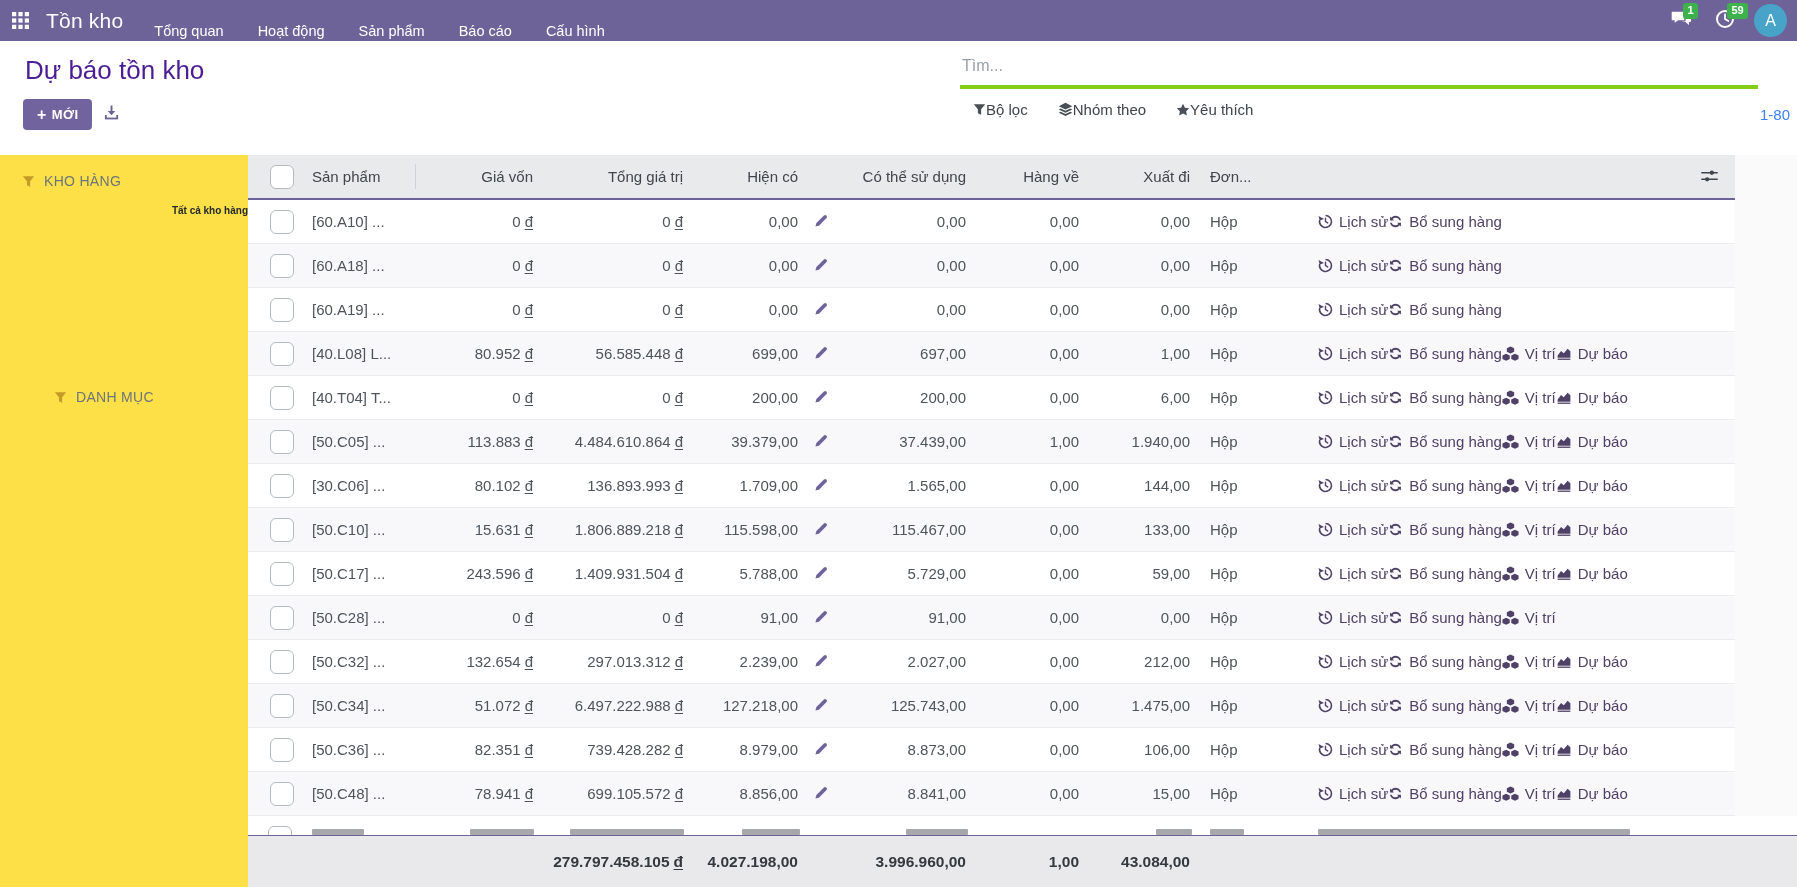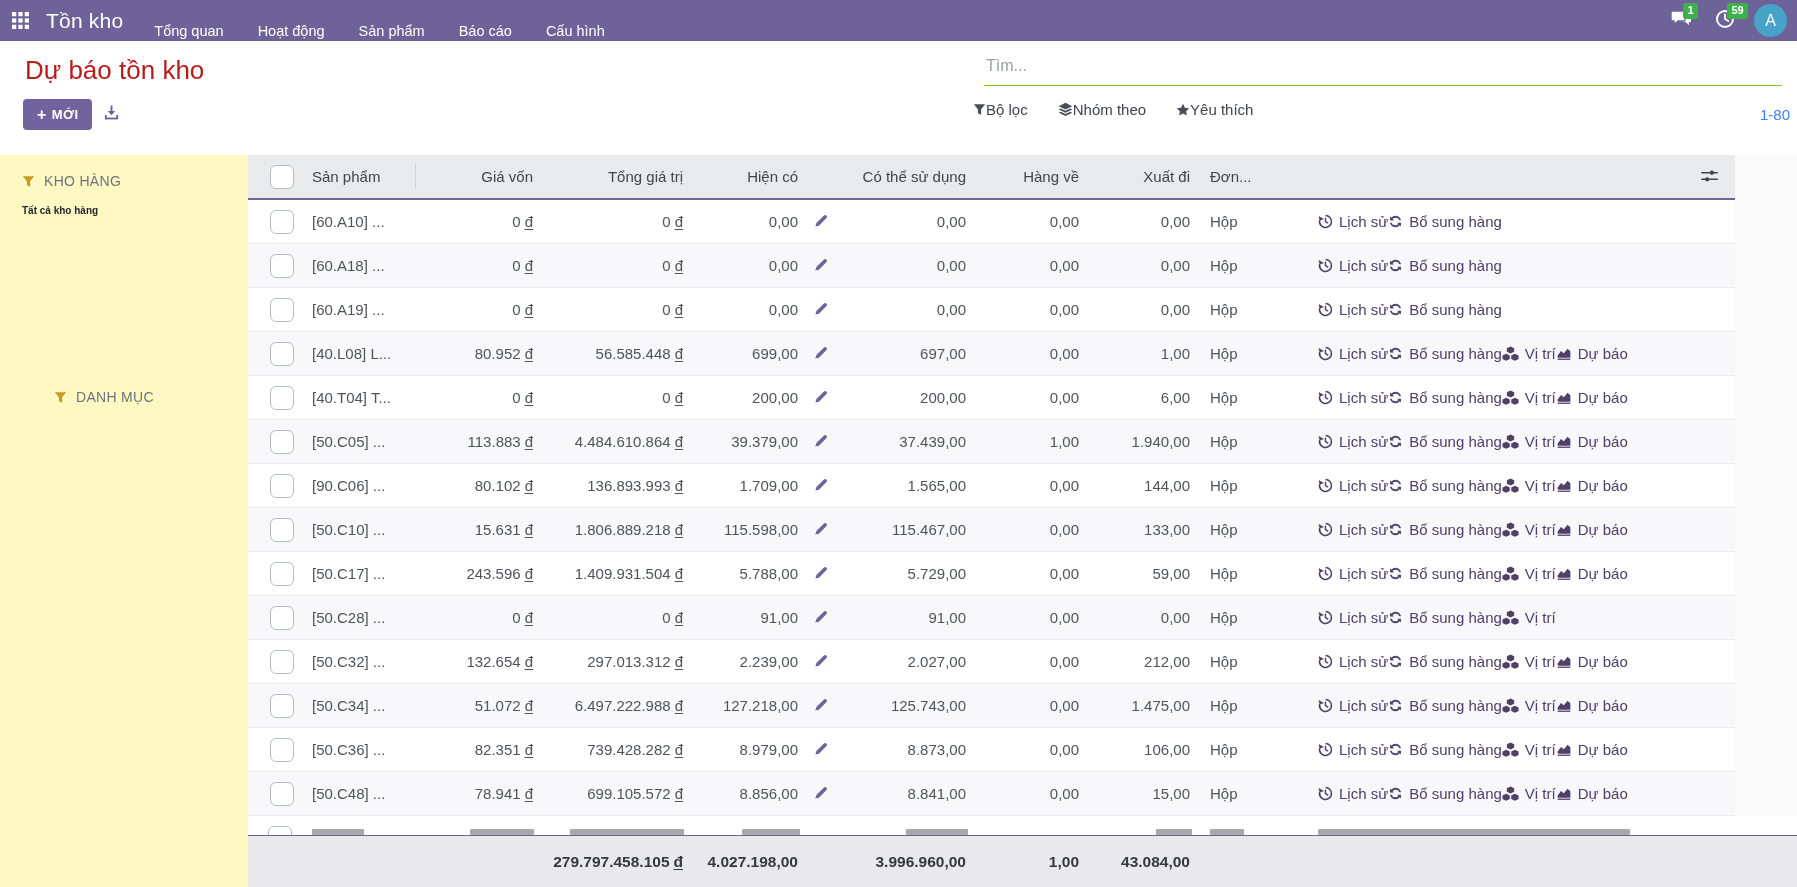--- a/index.html
+++ b/index.html
@@ -15,37 +15,37 @@
   .nav-item { padding:0 17px; font-size:14.5px; height:100%; display:flex; align-items:center; cursor:pointer;margin-top:20px; }
   .top-right { margin-left:auto; display:flex; align-items:center; gap:14px; padding-right:10px; }
   .tb-ico { position:relative; width:30px; height:30px; display:flex; align-items:center; justify-content:center; color:#fff; cursor:pointer; }
   .badge { position:absolute; top:-3px; left:17px; background:var(--c-badge,#3db14b); color:#fff;
     font-size:11px; font-weight:bold; padding:1.5px 4.5px; border-radius:3px; line-height:1.2; }
   .avatar { width:33px; height:33px; border-radius:50%; background:var(--c-avatar,#47a4c8);
     color:#fff; font-size:16px; display:flex; align-items:center; justify-content:center; cursor:pointer; }
 
   
   .control { position:absolute; top:41px; left:0; right:0; height:114px; background:#fff; }
-  .page-title { position:absolute; left:25px; top:14px; font-size:26px; color:#b91c1c; font-weight:400; }
+  .page-title { position:absolute; left:25px; top:14px; font-size:26px; color:#4c1d95; font-weight:400; }
   .btn-new { position:absolute; left:23px; top:58px; background:var(--c-accent,#71639e); color:#fff;
     border:none; border-radius:4px; font-size:13px; font-weight:bold; letter-spacing:.4px;
     padding:8px 14px; cursor:pointer; font-family:inherit; display:flex; align-items:center; gap:5px; }
   .btn-new .plus { font-size:16px; font-weight:bold; line-height:0; }
   .btn-export { position:absolute; left:103px; top:63px; color:#6c6393; background:none; border:none; cursor:pointer; }
-  .searchbox { position:absolute; left:984px; top:12px; width:798px; border-bottom:1px solid #84cc16; }
+  .searchbox { position:absolute; left:960px; top:12px; width:798px; border-bottom:4px solid #84cc16; }
   .searchbox input { width:100%; border:none; outline:none; font-size:16px; padding:4px 2px 10px 2px;
     font-family:inherit; color:#4d545b; background:transparent; }
   .searchbox input::placeholder { color:#98a0a7; }
   .filterbar { position:absolute; left:973px; top:60px; display:flex; gap:30px; }
   .fbtn { display:flex; align-items:center; font-size:15px; font-weight:500; color:#3d444b; cursor:pointer; }
   .fbtn .fico { display:flex; color:#494f56; }
   .pager { position:absolute; right:7px; top:65px; font-size:15px; color:#3b82f6; cursor:pointer; }
 
   
-  .sidebar { position:absolute; top:155px; left:0; width:248px; bottom:0; background:#fef9c3; }
+  .sidebar { position:absolute; top:155px; left:0; width:248px; bottom:0; background:#fde047;text-align:right; }
   .side-section { padding:0 0 0 22px; }
   .side-head { display:flex; align-items:center; gap:9px; font-size:14px; color:#6d757c;
     letter-spacing:.3px; font-weight:400; }
   .side-head .fico { color:var(--c-gold,#c49b2a); display:flex; }
   .side-item { font-size:10px; font-weight:bold; color:#23282d; margin:16px 0 0 0; cursor:pointer; }
 
   
   .main { position:absolute; top:155px; left:248px; right:0; bottom:0; background:#fafafb; }
   .tgrid { display:grid; grid-template-columns:62px 105px 120px 150px 115px 45px 123px 113px 111px 70px 1fr;
     width:1487px; align-items:center; }
@@ -521,21 +521,21 @@
               </svg>
             </span>
             <span>Dự báo</span>
           </span>
         </div>
       </div>
       <div class="tgrid trow">
         <div class="cell">
           <div class="cb"></div>
         </div>
-        <div class="cell c-prod">[90.C06] ...</div>
+        <div class="cell c-prod">[30.C06] ...</div>
         <div class="cell num"><span>80.102</span><span class="dong">đ</span></div>
         <div class="cell num"><span>136.893.993</span><span class="dong">đ</span></div>
         <div class="cell num">1.709,00</div>
         <div class="cell c-pencil">
           <span class="pencil">
             <svg viewBox="0 0 16 16" width="15" height="15" fill="currentColor">
               <path d="M11.7 1.6a1.7 1.7 0 0 1 2.4 0l.3.3a1.7 1.7 0 0 1 0 2.4L6.3 12.4l-3.7 1 1-3.7z"></path>
             </svg>
           </span>
         </div>

